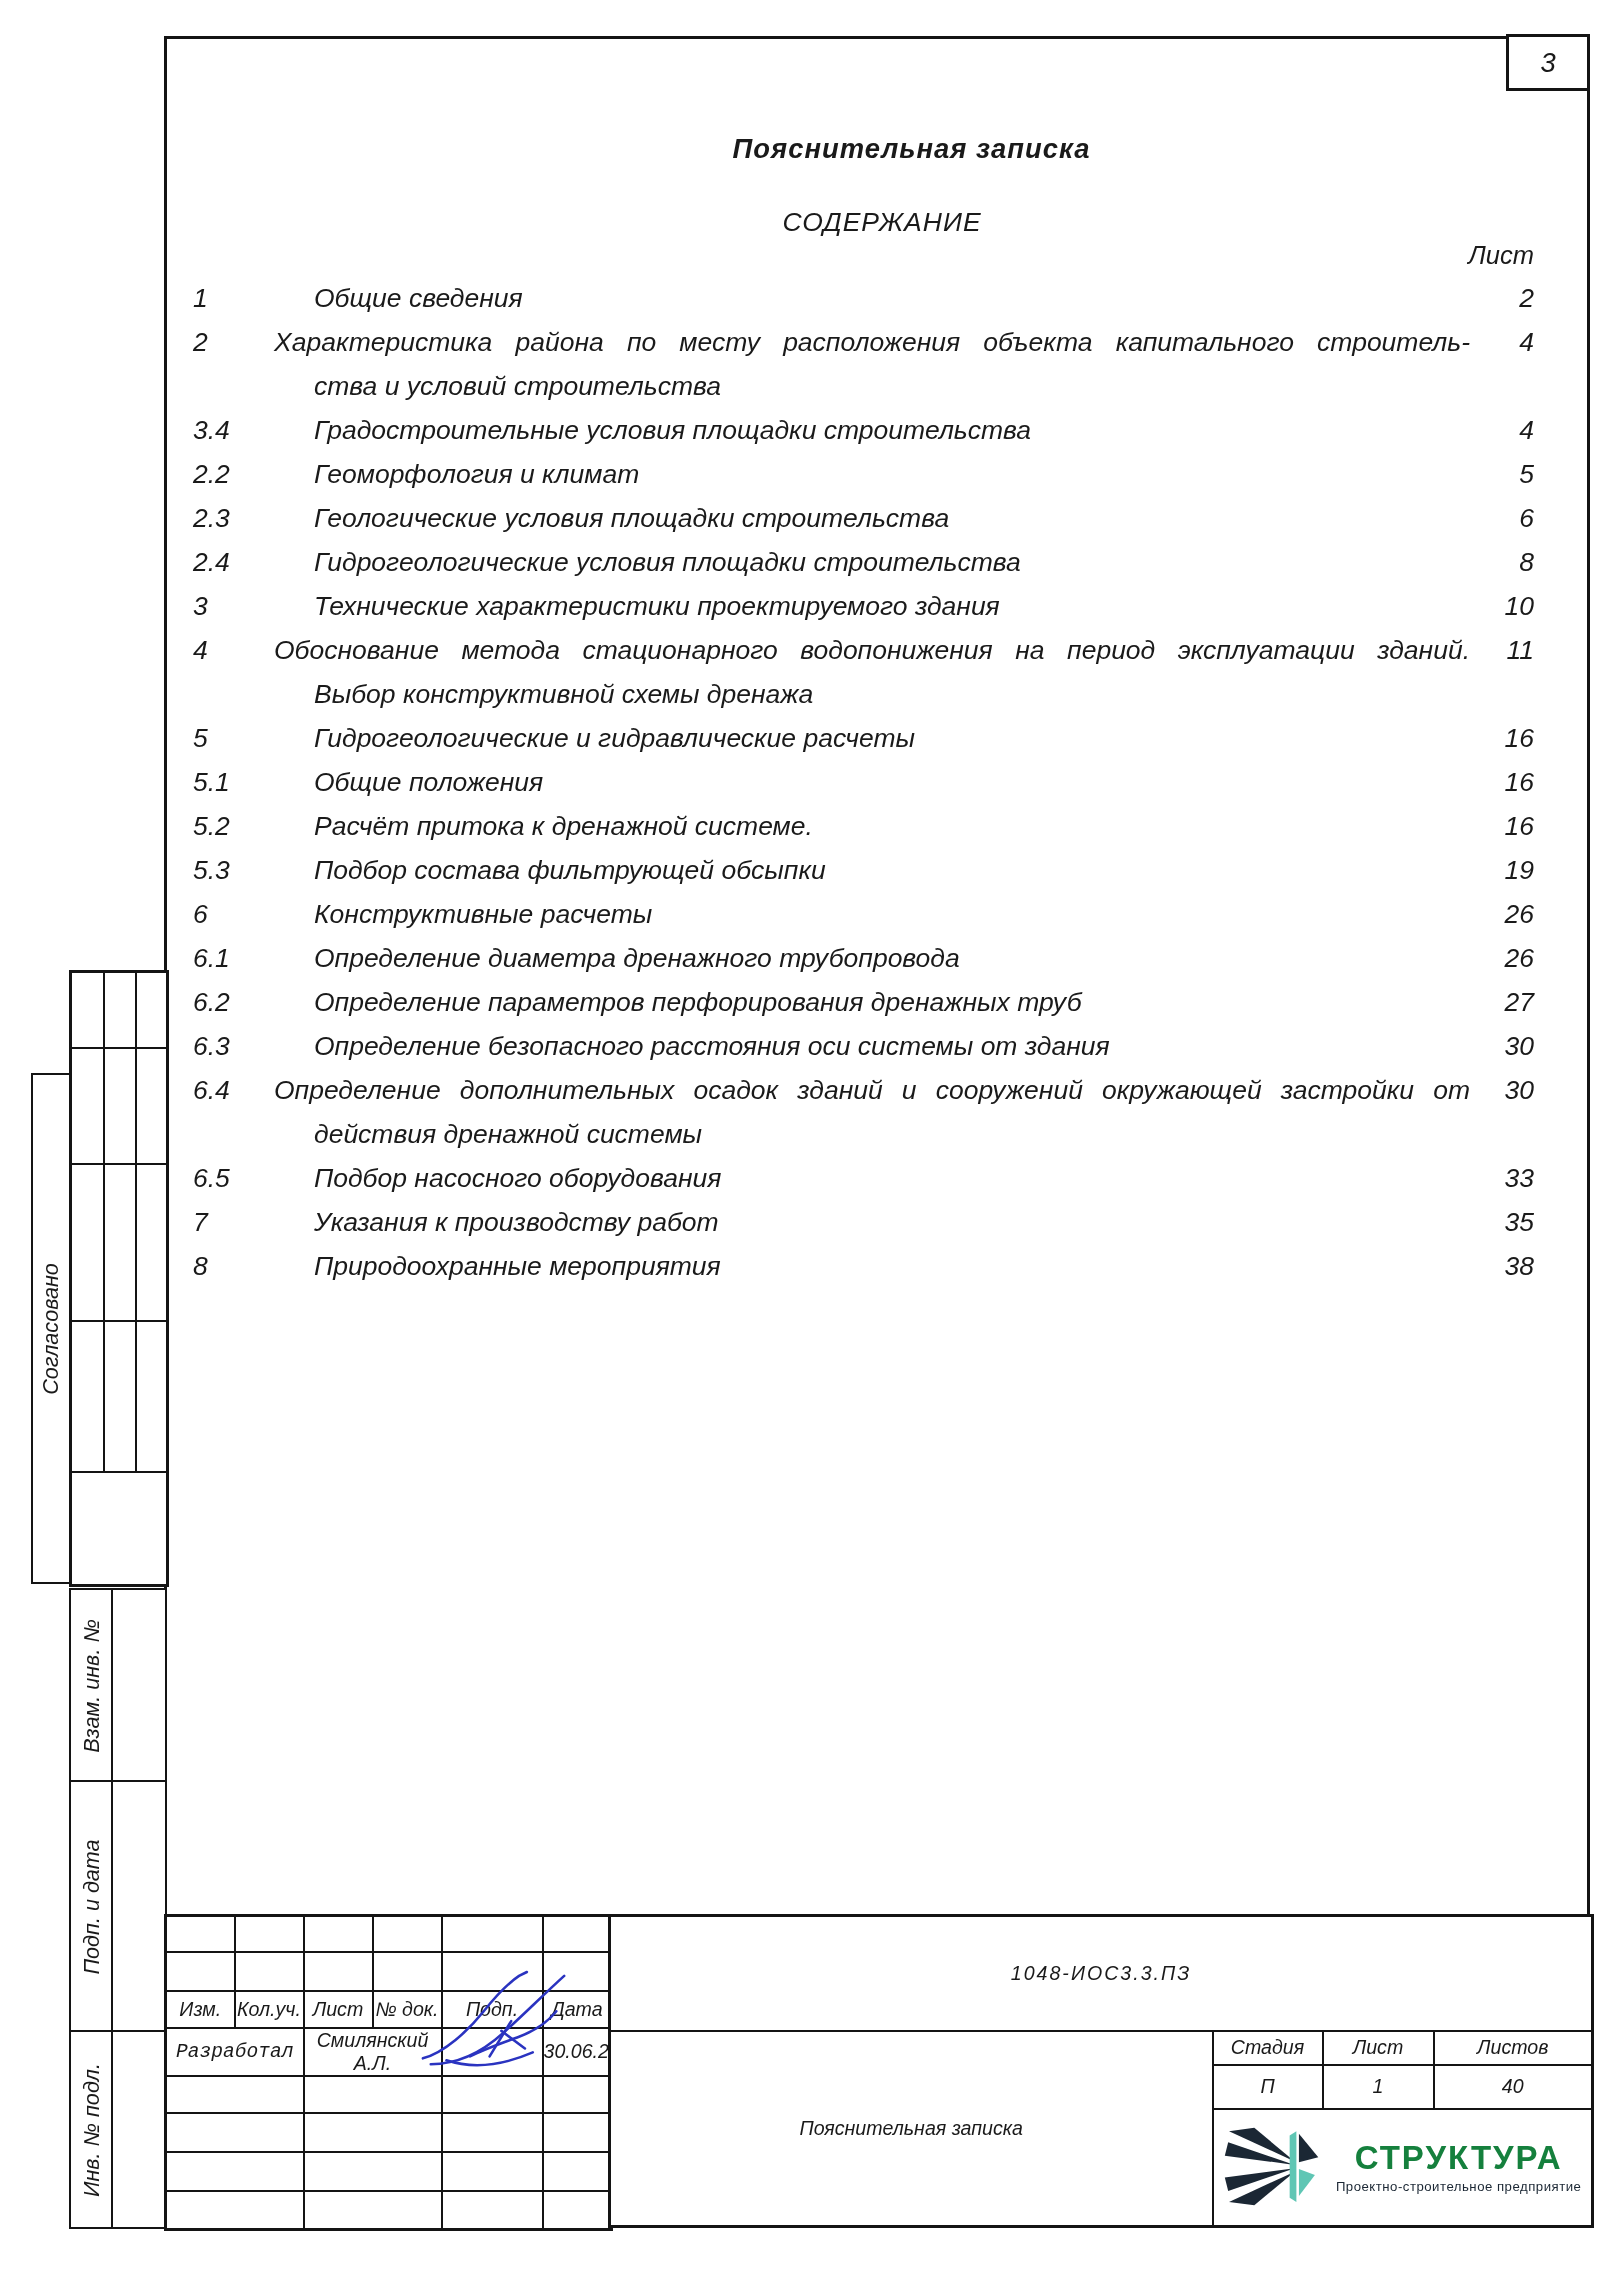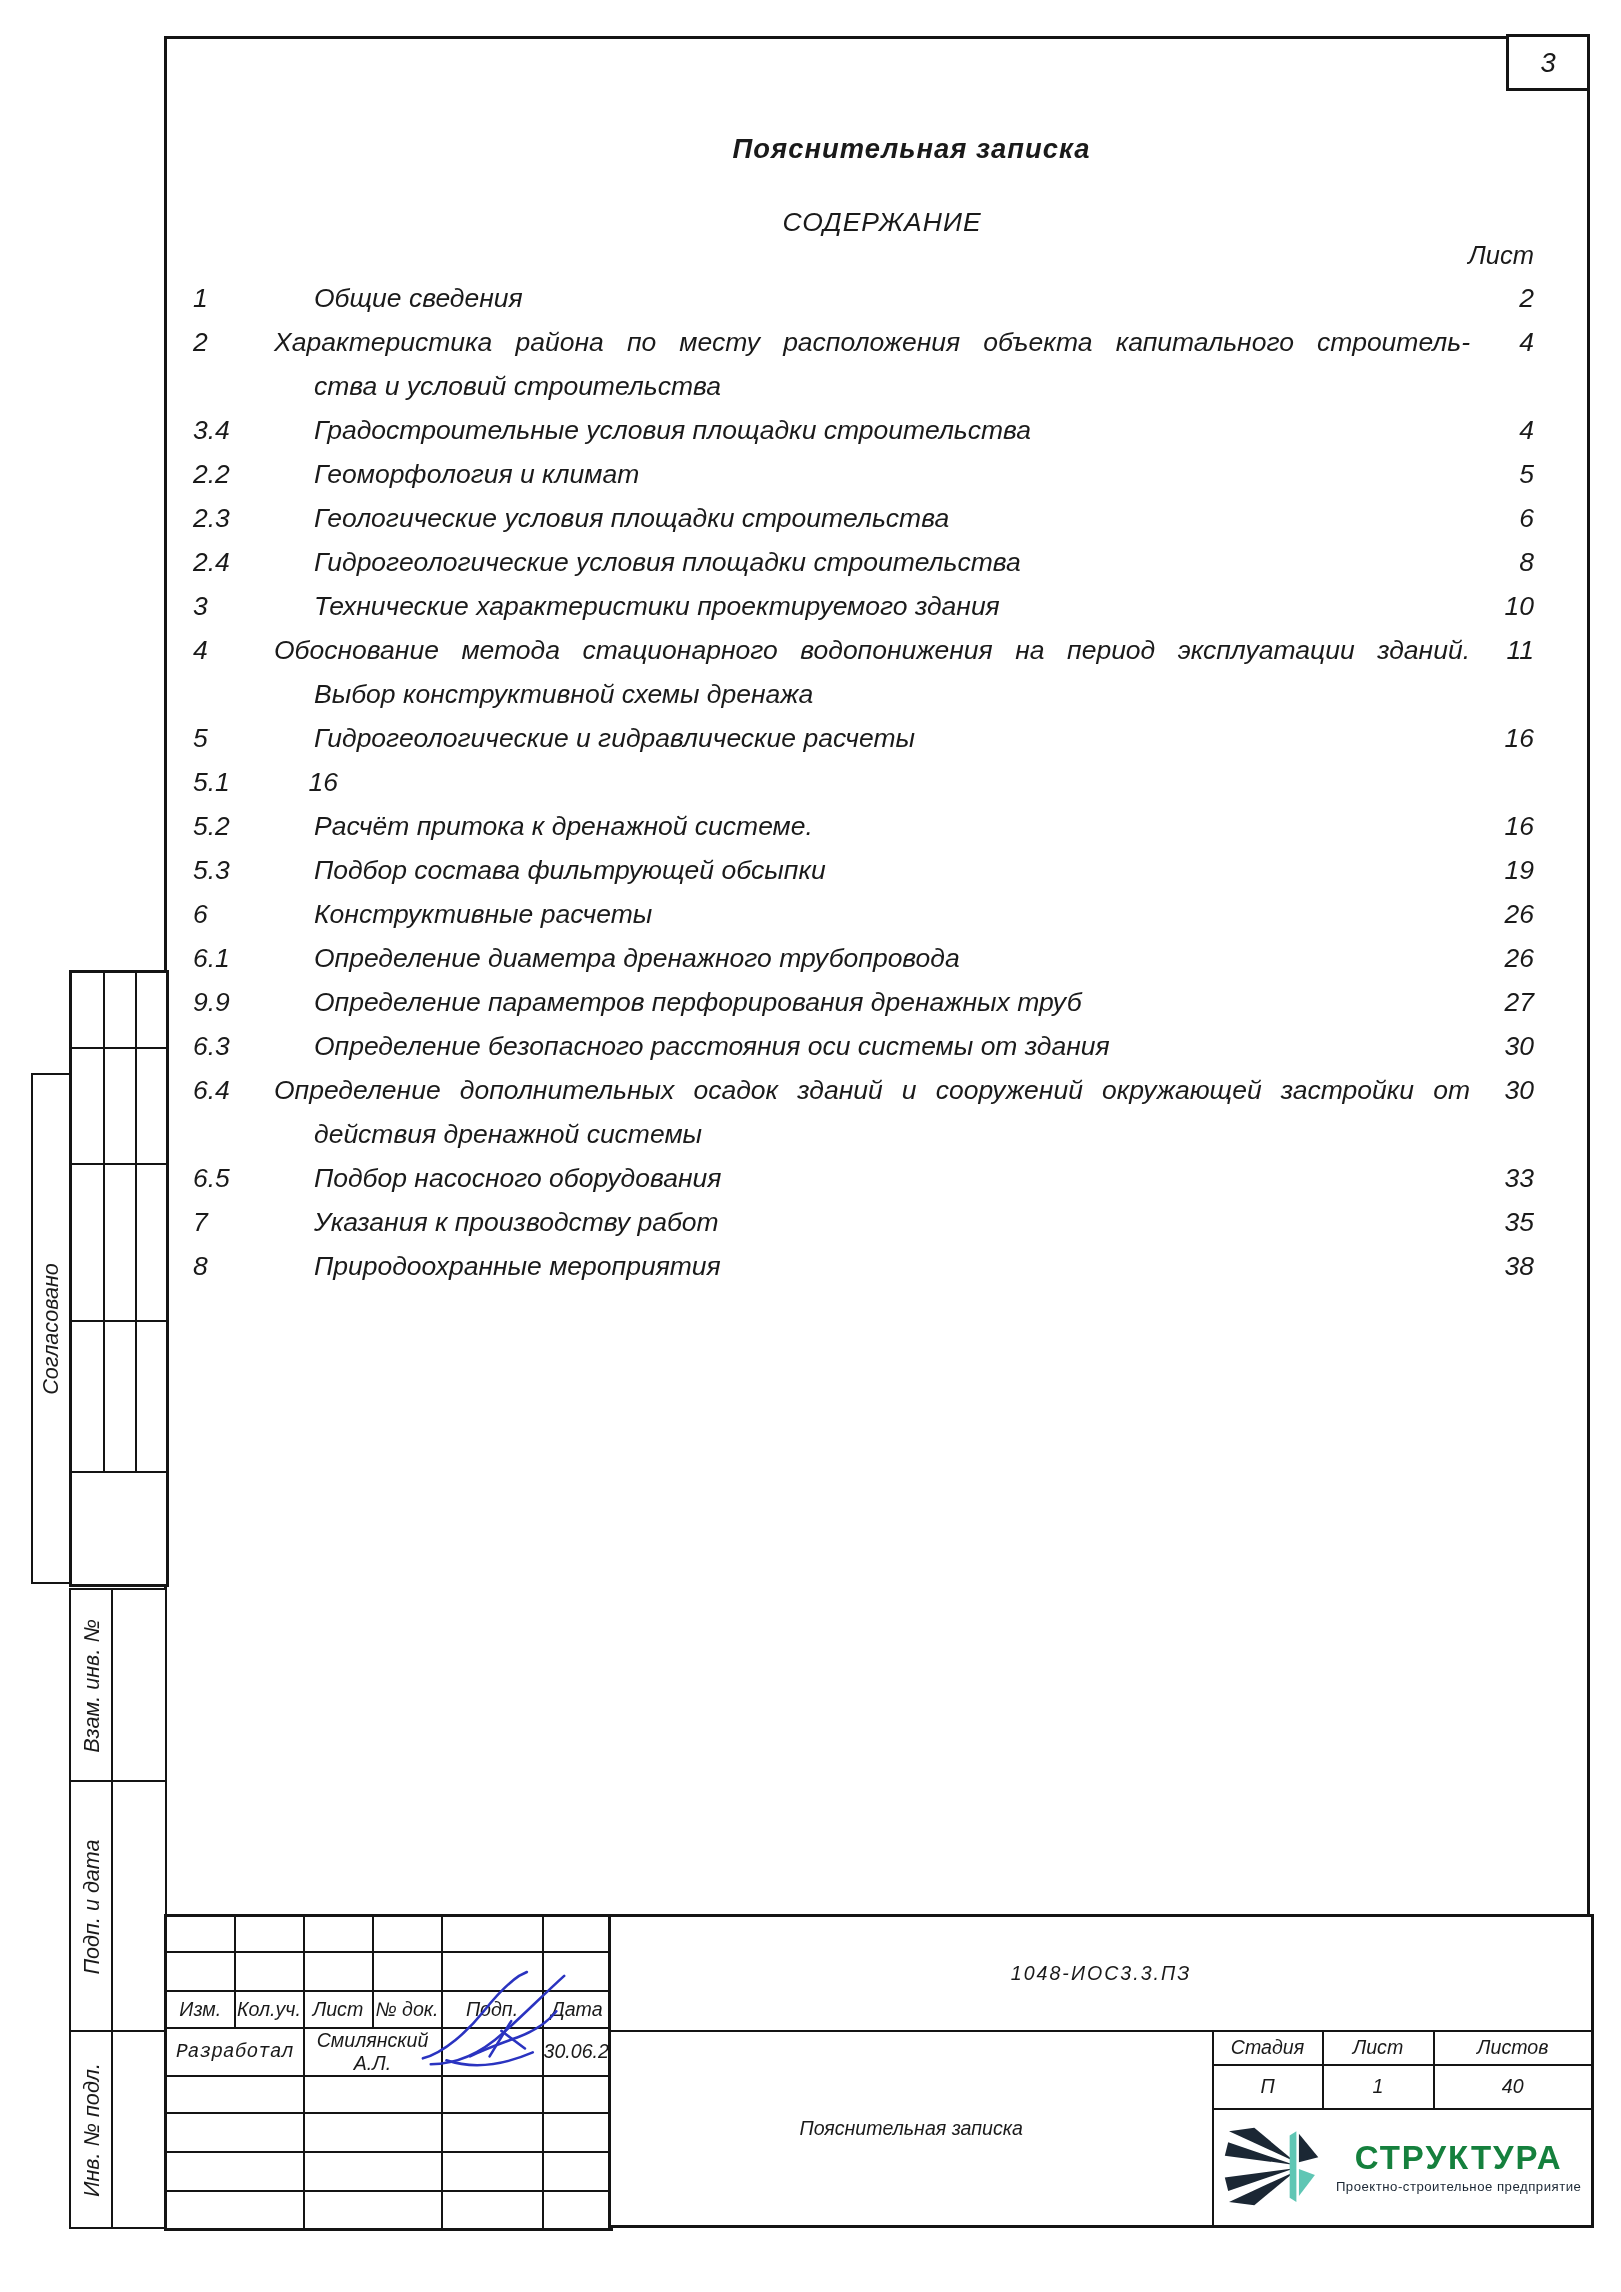--- a/index.html
+++ b/index.html
@@ -134,20 +134,23 @@
     <div class="toc-row">
       <div class="toc-num">5</div>
       <div class="toc-lines">
           <div class="toc-line sl">Гидрогеологические и гидравлические расчеты</div>
         </div>
       <div class="toc-page">16</div>
     </div>
 
     <div class="toc-row">
       <div class="toc-num">5.1</div>
+      <div class="toc-lines">
+          <div class="toc-line sl">Общие положения</div>
+        </div>
       <div class="toc-page">16</div>
     </div>
 
     <div class="toc-row">
       <div class="toc-num">5.2</div>
       <div class="toc-lines">
           <div class="toc-line sl">Расчёт притока к дренажной системе.</div>
         </div>
       <div class="toc-page">16</div>
     </div>
@@ -170,21 +173,21 @@
 
     <div class="toc-row">
       <div class="toc-num">6.1</div>
       <div class="toc-lines">
           <div class="toc-line sl">Определение диаметра дренажного трубопровода</div>
         </div>
       <div class="toc-page">26</div>
     </div>
 
     <div class="toc-row">
-      <div class="toc-num">9.9</div>
+      <div class="toc-num">6.2</div>
       <div class="toc-lines">
           <div class="toc-line sl">Определение параметров перфорирования дренажных труб</div>
         </div>
       <div class="toc-page">27</div>
     </div>
 
     <div class="toc-row">
       <div class="toc-num">6.3</div>
       <div class="toc-lines">
           <div class="toc-line sl">Определение безопасного расстояния оси системы от здания</div>

